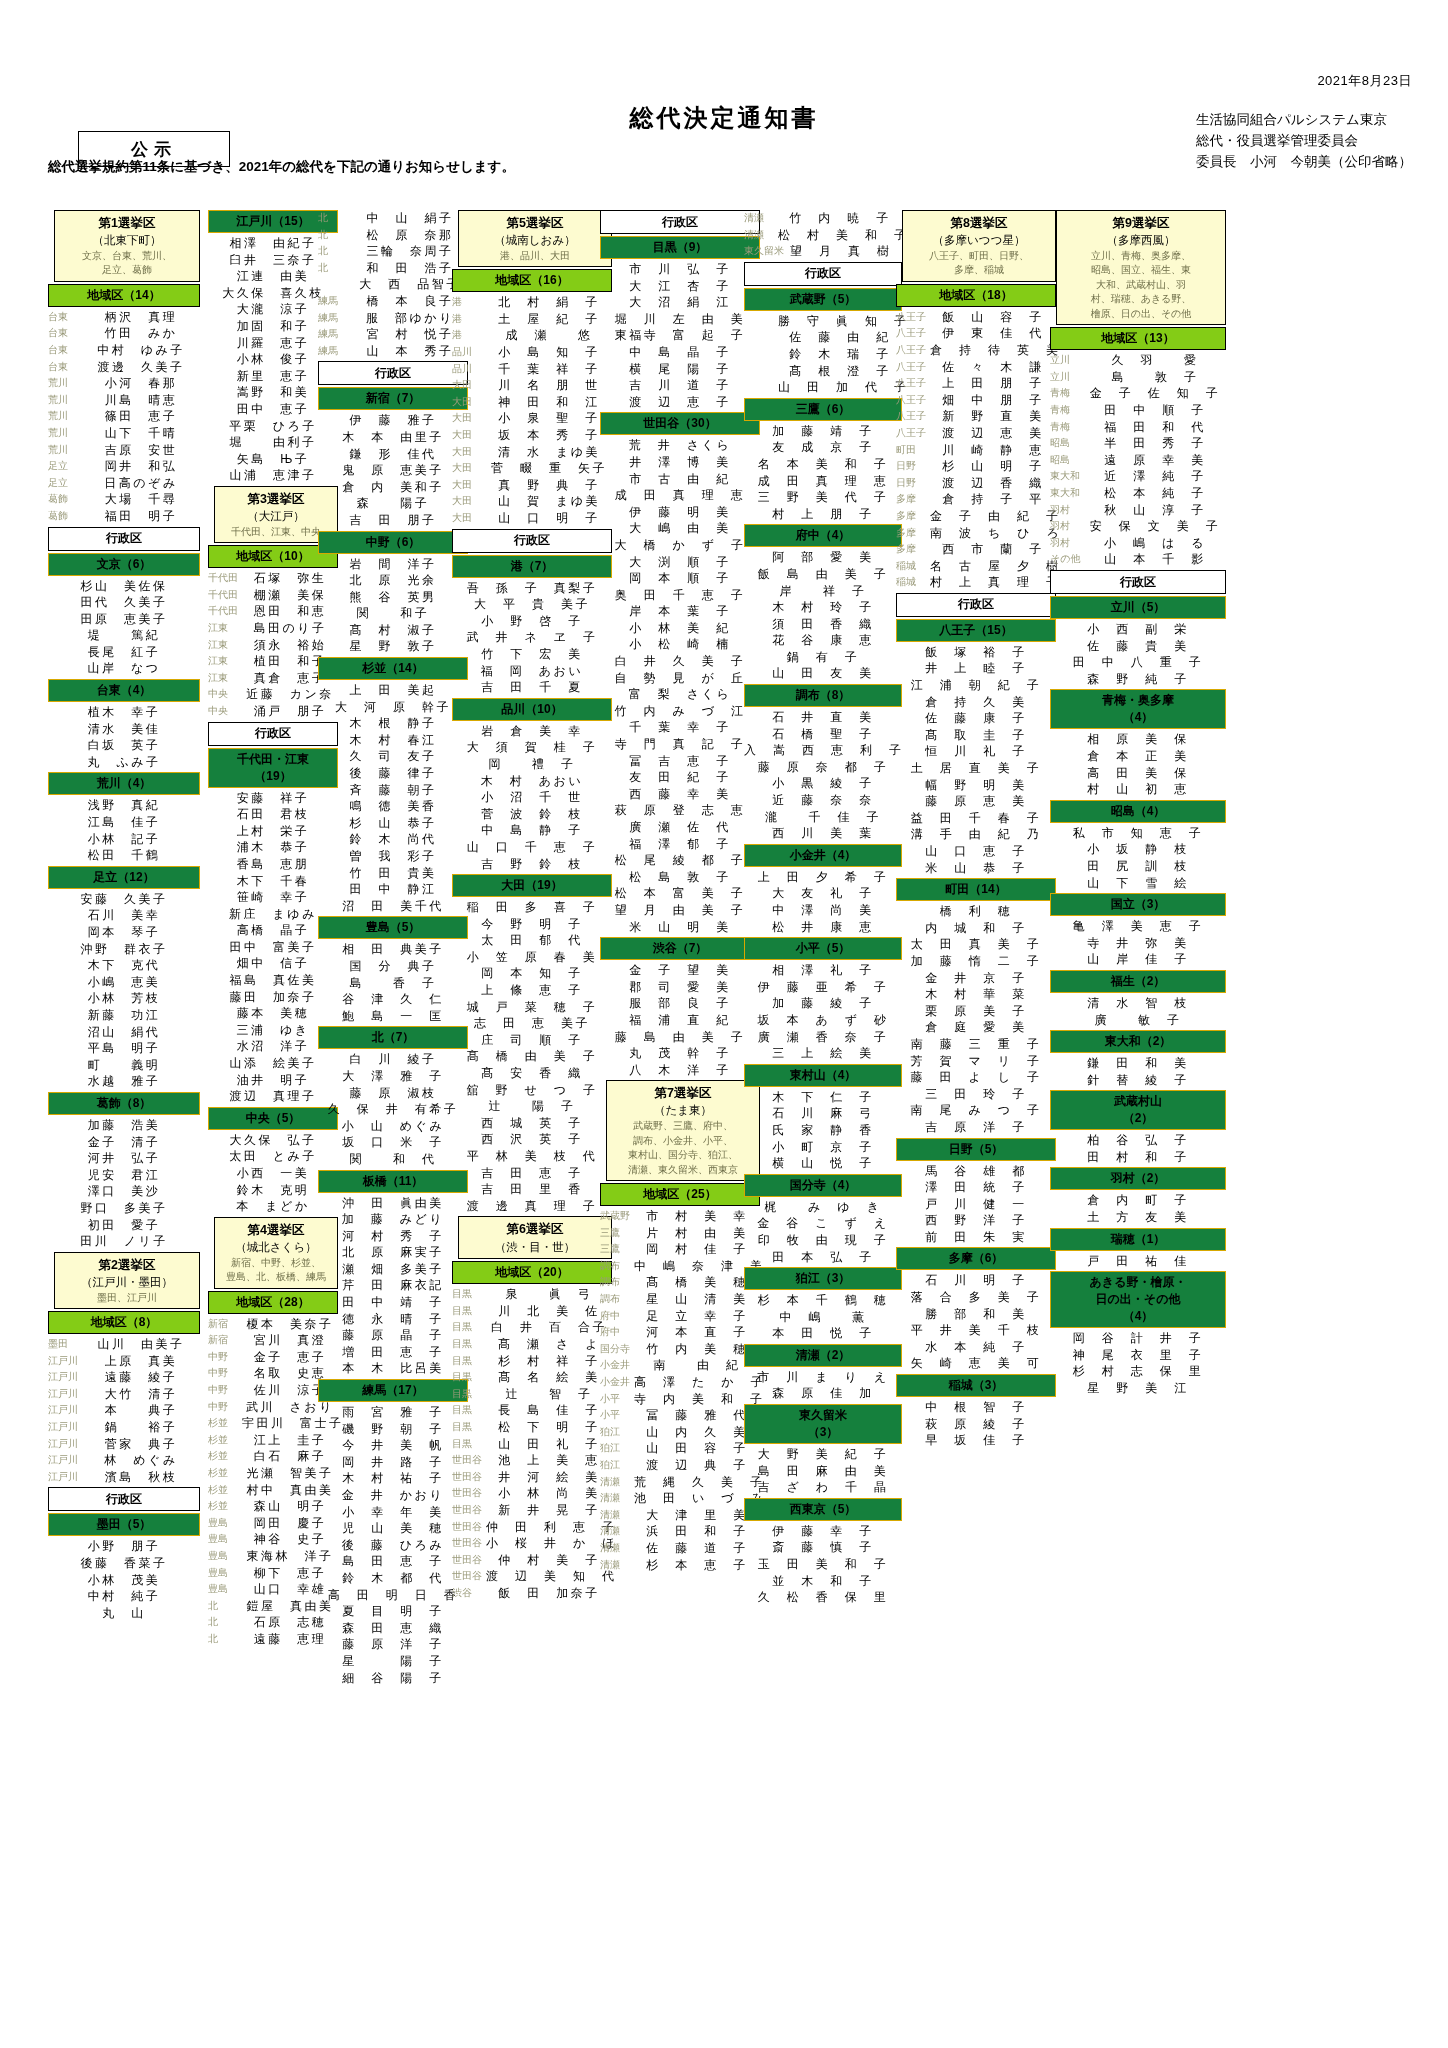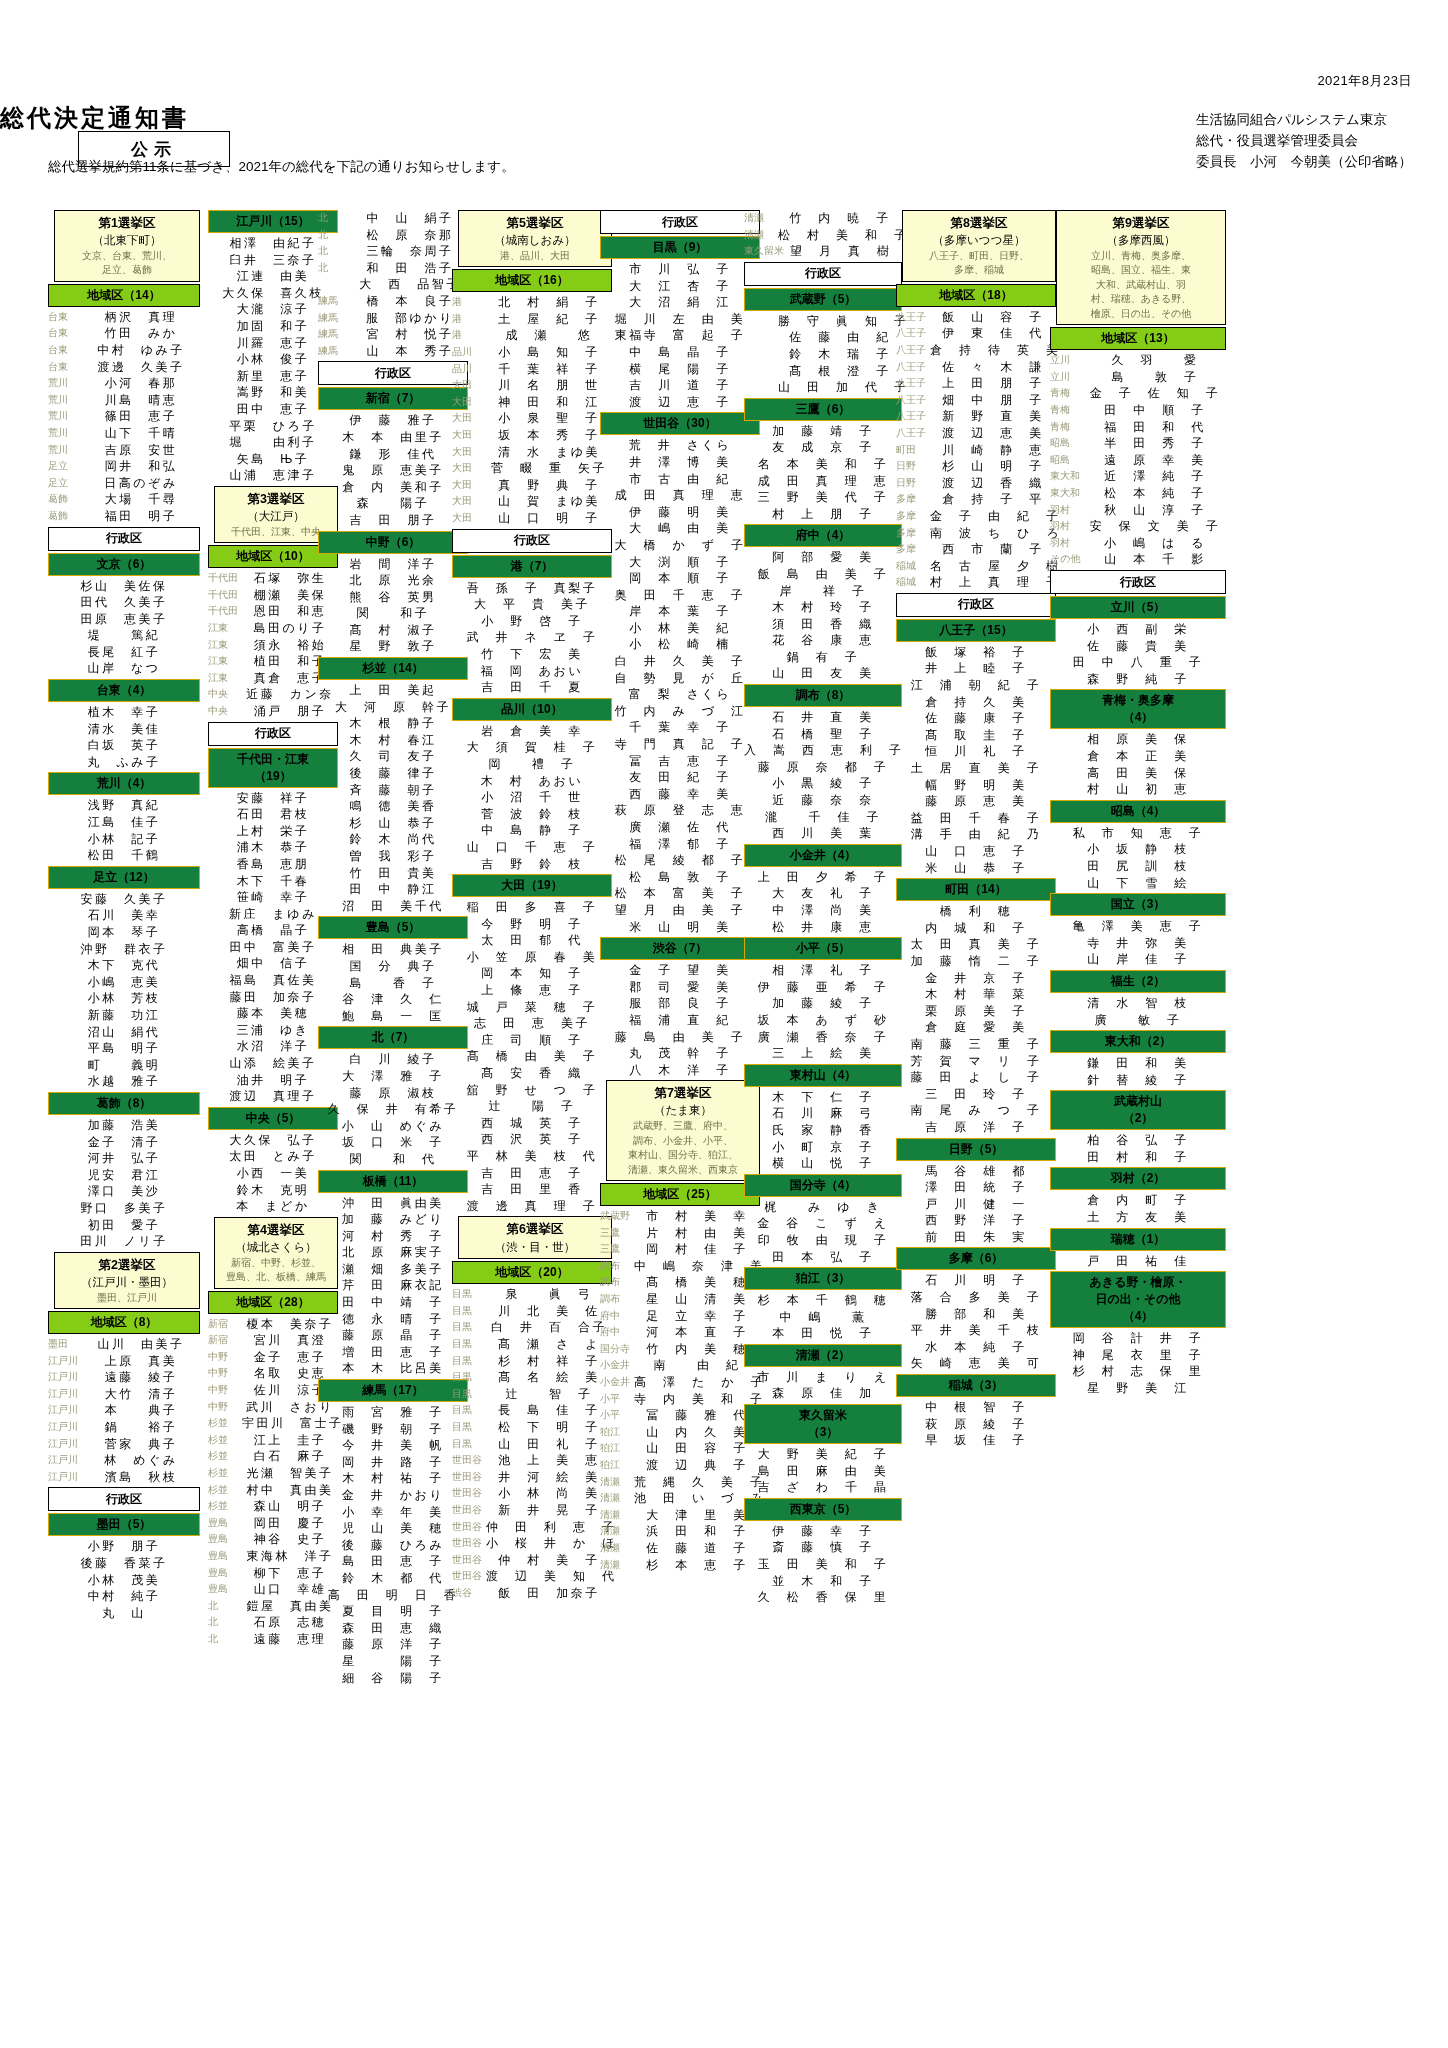--- a/index.html
+++ b/index.html
@@ -20,29 +20,30 @@
   }
   .koji-box{
     position:absolute;left:78px;top:98px;
     width:150px;height:34px;
     border:1.5px solid #000;
     display:flex;align-items:center;justify-content:center;
     font-size:17px;font-weight:bold;letter-spacing:6px;margin-top:33px;
   }
   .main-title{
     position:absolute;left:0;right:0;top:102px;
-    font-size:24px;font-weight:bold;letter-spacing:3px;
+    text-align:center;font-size:24px;font-weight:bold;letter-spacing:3px;
   }
   .org{
     position:absolute;right:36px;top:110px;
     font-size:13.5px;line-height:1.55;text-align:left;
   }
   .lede{
     position:absolute;left:48px;top:158px;
     font-size:13.5px;
+    font-weight:bold;
   }
 
   
   .col{position:absolute;top:210px;}
   .blk{margin-bottom:2px;}
 
   .hdr{
     border:1.5px solid #000;background:#fdfbd0;
     text-align:center;font-size:12.5px;font-weight:bold;
     line-height:1.45;padding:3px 0;margin-left:6px;

